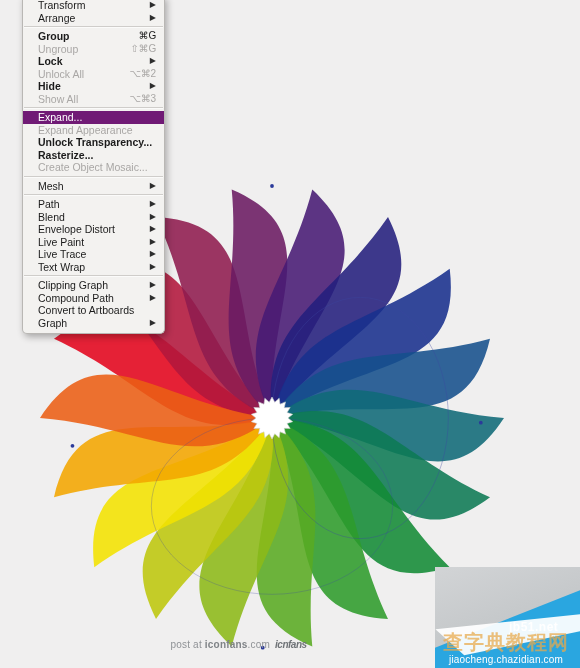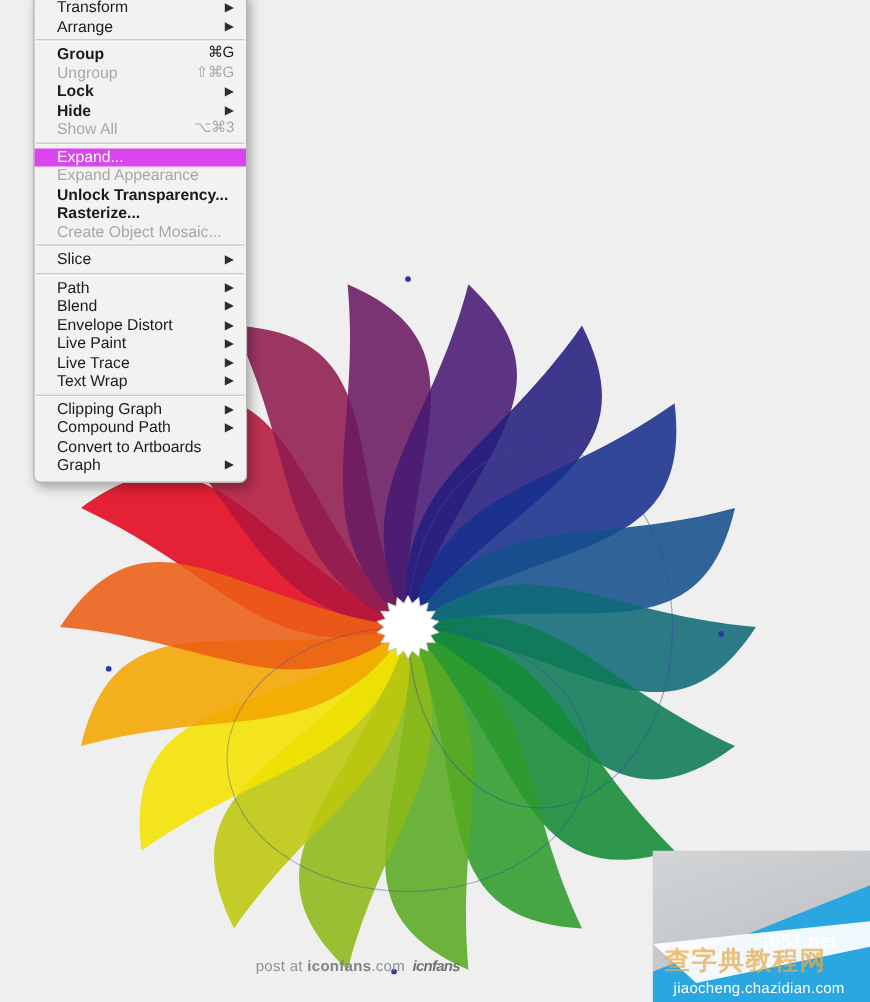--- a/index.html
+++ b/index.html
@@ -79,21 +79,21 @@
     top: 53px;
     font-size: 12px;
     font-weight: bold;
     color: #ffffff;
     letter-spacing: .5px;
   }
   #cw-cn {
     position: absolute;
     left: 8px;
     top: 62px;
-    font-size: 17px;
+    font-size: 20px;
     font-weight: bold;
     color: #e9a94a;
     opacity: .72;
     letter-spacing: 1px;
     white-space: nowrap;
   }
   #cw-url {
     position: absolute;
     left: 14px;
     top: 87px;
@@ -225,47 +225,51 @@
         <span class="mi-shortcut">⌘G</span>
       </div>
       <div class="menu-item disabled">
         <span class="mi-label">Ungroup</span>
         <span class="mi-shortcut">⇧⌘G</span>
       </div>
       <div class="menu-item bold">
         <span class="mi-label">Lock</span>
         <span class="mi-arrow">▶</span>
       </div>
+      <div class="menu-item disabled">
+        <span class="mi-label">Unlock All</span>
+        <span class="mi-shortcut">⌥⌘2</span>
+      </div>
       <div class="menu-item bold">
         <span class="mi-label">Hide</span>
         <span class="mi-arrow">▶</span>
       </div>
       <div class="menu-item disabled">
         <span class="mi-label">Show All</span>
         <span class="mi-shortcut">⌥⌘3</span>
       </div>
       <div class="menu-sep"></div>
-      <div class="menu-item selected" style="background: #d946ef;">
+      <div class="menu-item selected" style="background: #701a75;">
         <span class="mi-label">Expand...</span>
       </div>
       <div class="menu-item disabled">
         <span class="mi-label">Expand Appearance</span>
       </div>
       <div class="menu-item bold">
         <span class="mi-label">Unlock Transparency...</span>
       </div>
       <div class="menu-item bold">
         <span class="mi-label">Rasterize...</span>
       </div>
       <div class="menu-item disabled">
         <span class="mi-label">Create Object Mosaic...</span>
       </div>
       <div class="menu-sep"></div>
       <div class="menu-item">
-        <span class="mi-label">Slice</span>
+        <span class="mi-label">Mesh</span>
         <span class="mi-arrow">▶</span>
       </div>
       <div class="menu-sep"></div>
       <div class="menu-item">
         <span class="mi-label">Path</span>
         <span class="mi-arrow">▶</span>
       </div>
       <div class="menu-item">
         <span class="mi-label">Blend</span>
         <span class="mi-arrow">▶</span>

